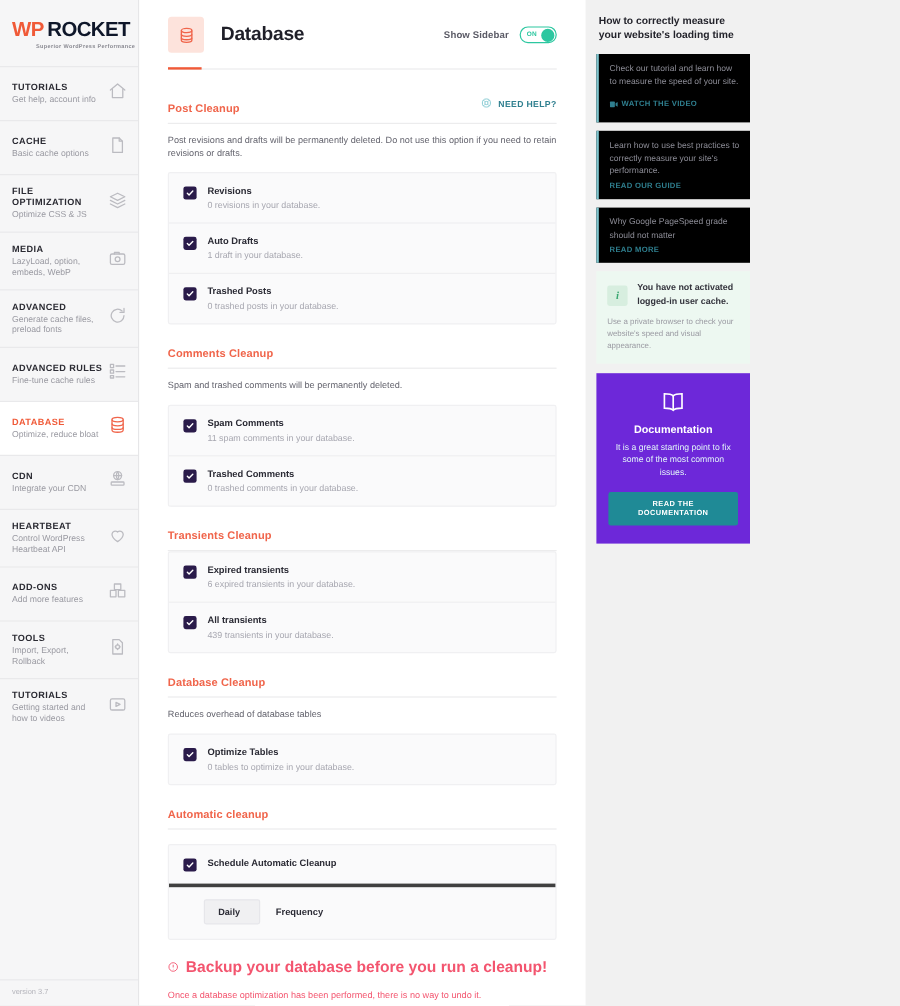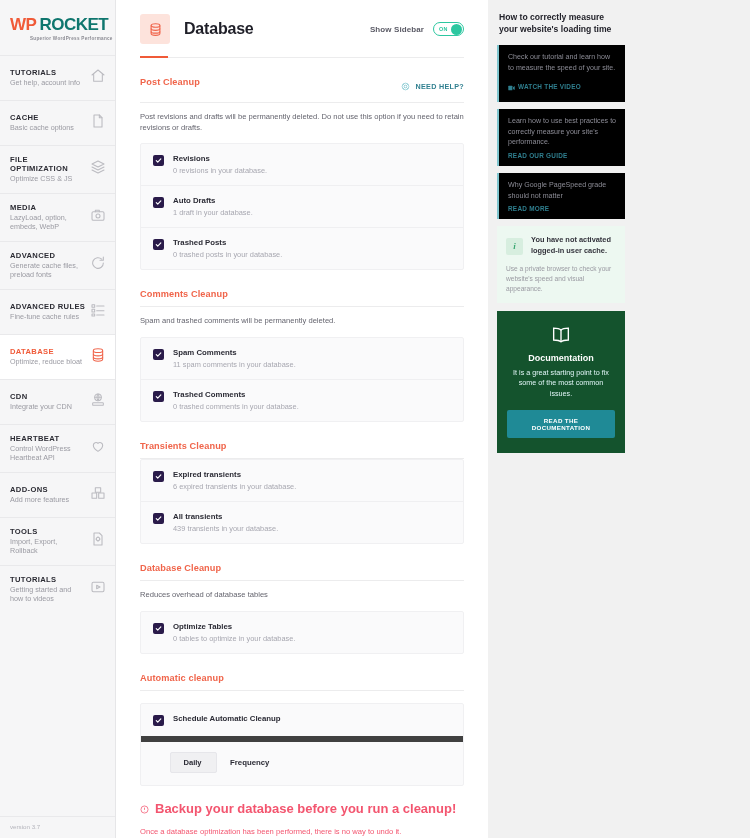--- a/index.html
+++ b/index.html
@@ -16,21 +16,21 @@
     width: 116px; flex: 0 0 116px;
     background: #f6f6f7;
     border-right: 1px solid #e6e6e8;
     display: flex; flex-direction: column;
     position: relative;
   }
   .logo-wrap { height: 55px; display: flex; align-items: center; padding-left: 10px; background:#f6f6f7; }
   .logo { display: flex; flex-direction: column; }
   .logo-row { display: flex; align-items: baseline; }
   .logo-wp { color: #f05a38; font-weight: 800; font-size: 17px; letter-spacing: -0.5px; }
-  .logo-rocket { color: #0f766e; font-weight: 800; font-size: 17px; letter-spacing: -0.5px; margin-left:3px;}
+  .logo-rocket { color: #0f172a; font-weight: 800; font-size: 17px; letter-spacing: -0.5px; margin-left:3px;}
   .logo-tag { font-size: 4.6px; color: #8a8a92; letter-spacing: 0.3px; margin-left: 20px; margin-top: 1px; font-weight:600;}
 
   .nav-items { flex: 1 1 auto; }
   .nav-item {
     display: flex; align-items: center; justify-content: space-between;
     padding: 9px 9px 9px 10px;
     border-top: 1px solid #e9e9eb;
     min-height: 45px;
     cursor: pointer;
   }
@@ -62,41 +62,41 @@
     display: flex; align-items: center; justify-content: flex-end;
     padding: 1px; cursor: pointer; position: relative;
   }
   .toggle-lbl { position:absolute; left: 5px; font-size: 5.4px; font-weight: 700; color: #2cc7a0; letter-spacing:.2px;}
   .toggle-knob { width: 11px; height: 11px; border-radius: 50%; background: #2cc7a0; }
   .tabbar { margin-top: 11px; border-bottom: 1px solid #ececed; height: 3px; position: relative;}
   .tab-underline { position: absolute; left: 0; bottom: -1px; width: 28px; height: 2px; background: #f05a38; }
 
   .content { padding: 0 24px 20px 24px; overflow-y: auto; height: 783px; }
 
-  .sec-head { display:flex; align-items:flex-start; justify-content: space-between; padding-top: 19px; }
+  .sec-head { display:flex; align-items:flex-end; justify-content: space-between; padding-top: 19px; }
   .sec-title { font-size: 9.2px; font-weight: 700; color: #f0654b; letter-spacing: .1px; }
   .need-help { display:flex; align-items:center; gap: 5px; cursor: pointer; }
   .need-help-lbl { font-size: 7.2px; font-weight: 700; color: #2f7f8f; letter-spacing: .3px;}
   .sec-rule { border-bottom: 1px solid #ececed; margin-top: 7px; }
   .sec-desc { font-size: 7.6px; color: #64646e; padding: 9px 0 10px 0; line-height:1.4; }
 
   .panel { background: #fafafb; border: 1px solid #f0f0f2; border-radius: 2px; }
   .opt { display: flex; gap: 9px; padding: 10px 12px 10px 12px; }
   .opt + .opt { border-top: 1px solid #efeff1; }
   .cb {
     width: 11px; height: 11px; flex: 0 0 11px; border-radius: 2px;
     background: #2a1b4a; display:flex; align-items:center; justify-content:center;
     margin-top: 1px; cursor: pointer;
   }
   .cb svg { display:block; }
   .opt-txt { display:flex; flex-direction: column; gap: 3px; }
   .opt-label { font-size: 7.8px; font-weight: 700; color: #2b2b35; }
   .opt-sub { font-size: 7.4px; color: #a7a7b0; }
 
-  .sched-row { display:flex; align-items:center; gap: 13px; padding: 10px 12px 12px 29px; border-top: 6px solid #404040; text-align: center;}
+  .sched-row { display:flex; align-items:center; gap: 13px; padding: 10px 12px 12px 29px; border-top: 3px solid #404040;}
   .sel {
     background: #f0f0f2; border: 1px solid #e6e6ea; border-radius: 2px;
     padding: 5px 13px 5px 11px; font-size: 7.6px; font-weight: 700; color: #2b2b35;
     min-width: 47px; cursor: pointer;
   }
   .sel-lbl { font-size: 7.8px; font-weight: 700; color: #2b2b35; }
 
   .warn-row { display:flex; align-items:center; gap: 6px; padding-top: 14px; }
   .warn-txt { font-size: 13px; font-weight: 700; color: #f3556f; }
   .warn-sub { font-size: 7.6px; color: #f3556f; padding-top: 9px; }
@@ -116,21 +116,21 @@
   .infobox-top { display:flex; gap: 8px; align-items: center; }
   .info-ico {
     width: 17px; height: 17px; flex:0 0 17px; background:#d7eedf; border-radius:2px;
     display:flex; align-items:center; justify-content:center;
     font-size: 9px; font-weight: 700; color: #3aa771; font-style: italic;
     font-family: "Liberation Serif", serif;
   }
   .infobox-title { font-size: 7.4px; font-weight: 700; color: #33333c; line-height: 1.45; }
   .infobox-sub { font-size: 6.6px; color: #9a9aa2; line-height: 1.5; margin-top: 7px; }
 
-  .doccard { background: #14532d; padding: 13px 10px 15px 10px; text-align:center; }
+  .doccard { background: #6d28d9; padding: 13px 10px 15px 10px; text-align:center; }
   .doc-ico { display:flex; justify-content:center; margin-bottom: 7px; }
   .doc-title { font-size: 9px; font-weight: 700; color: #fff; margin-bottom: 5px; }
   .doc-desc { font-size: 7.2px; color: #e2f6f8; line-height: 1.5; margin-bottom: 10px; }
   .doc-btn {
     background: #1f8a96; color:#fff; border:none; border-radius:2px;
     padding: 7px 10px; font-size: 6.2px; font-weight: 700; letter-spacing: .35px;
     cursor:pointer; font-family: "Liberation Sans", sans-serif;
   }
 </style>
 </head>

